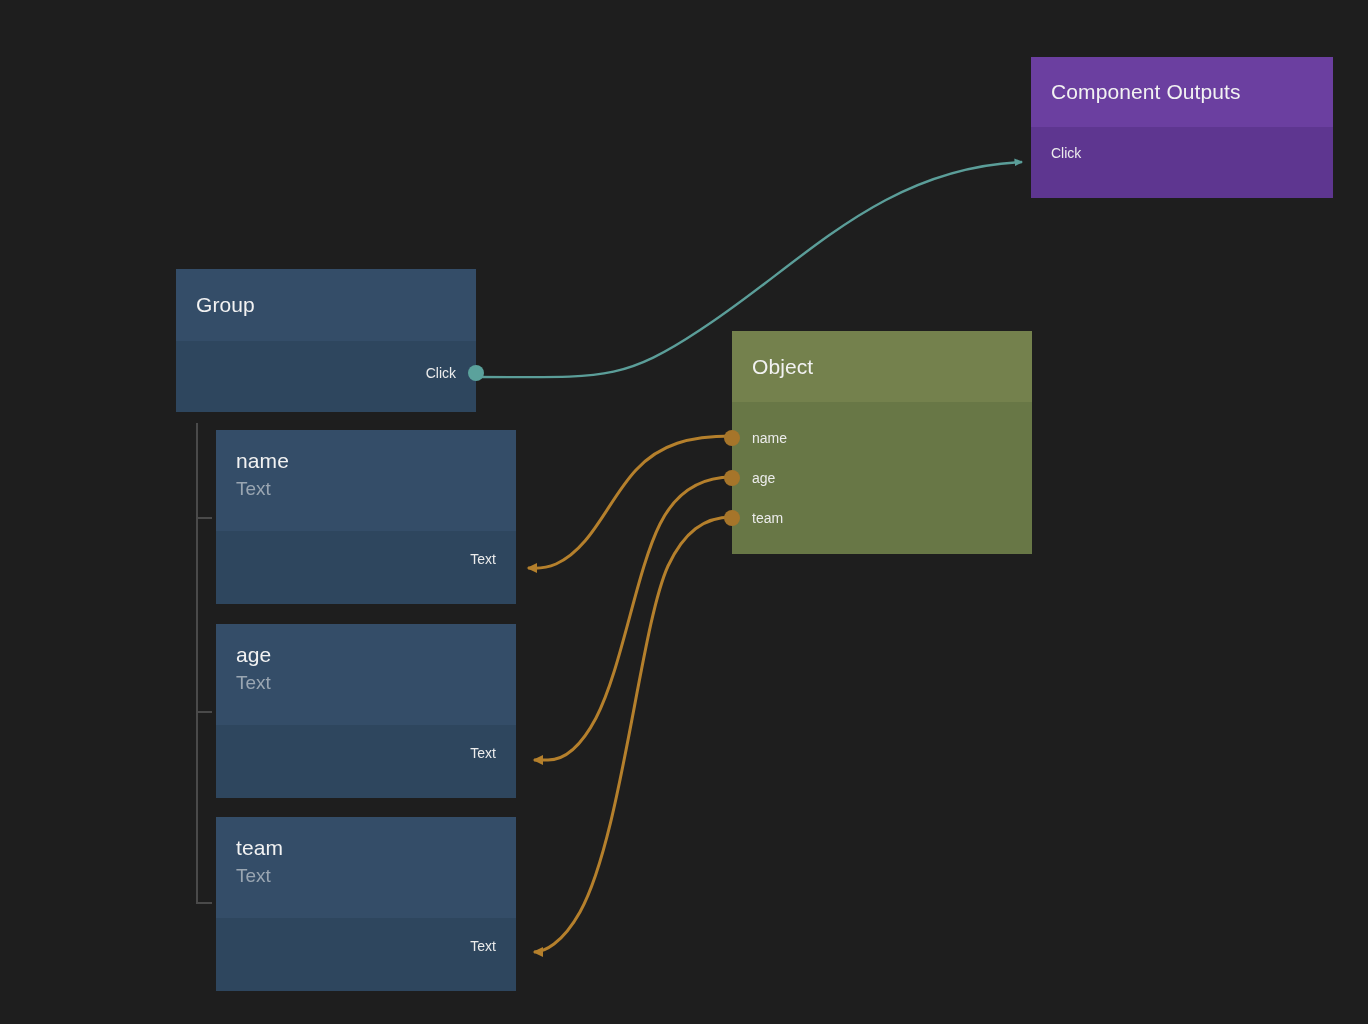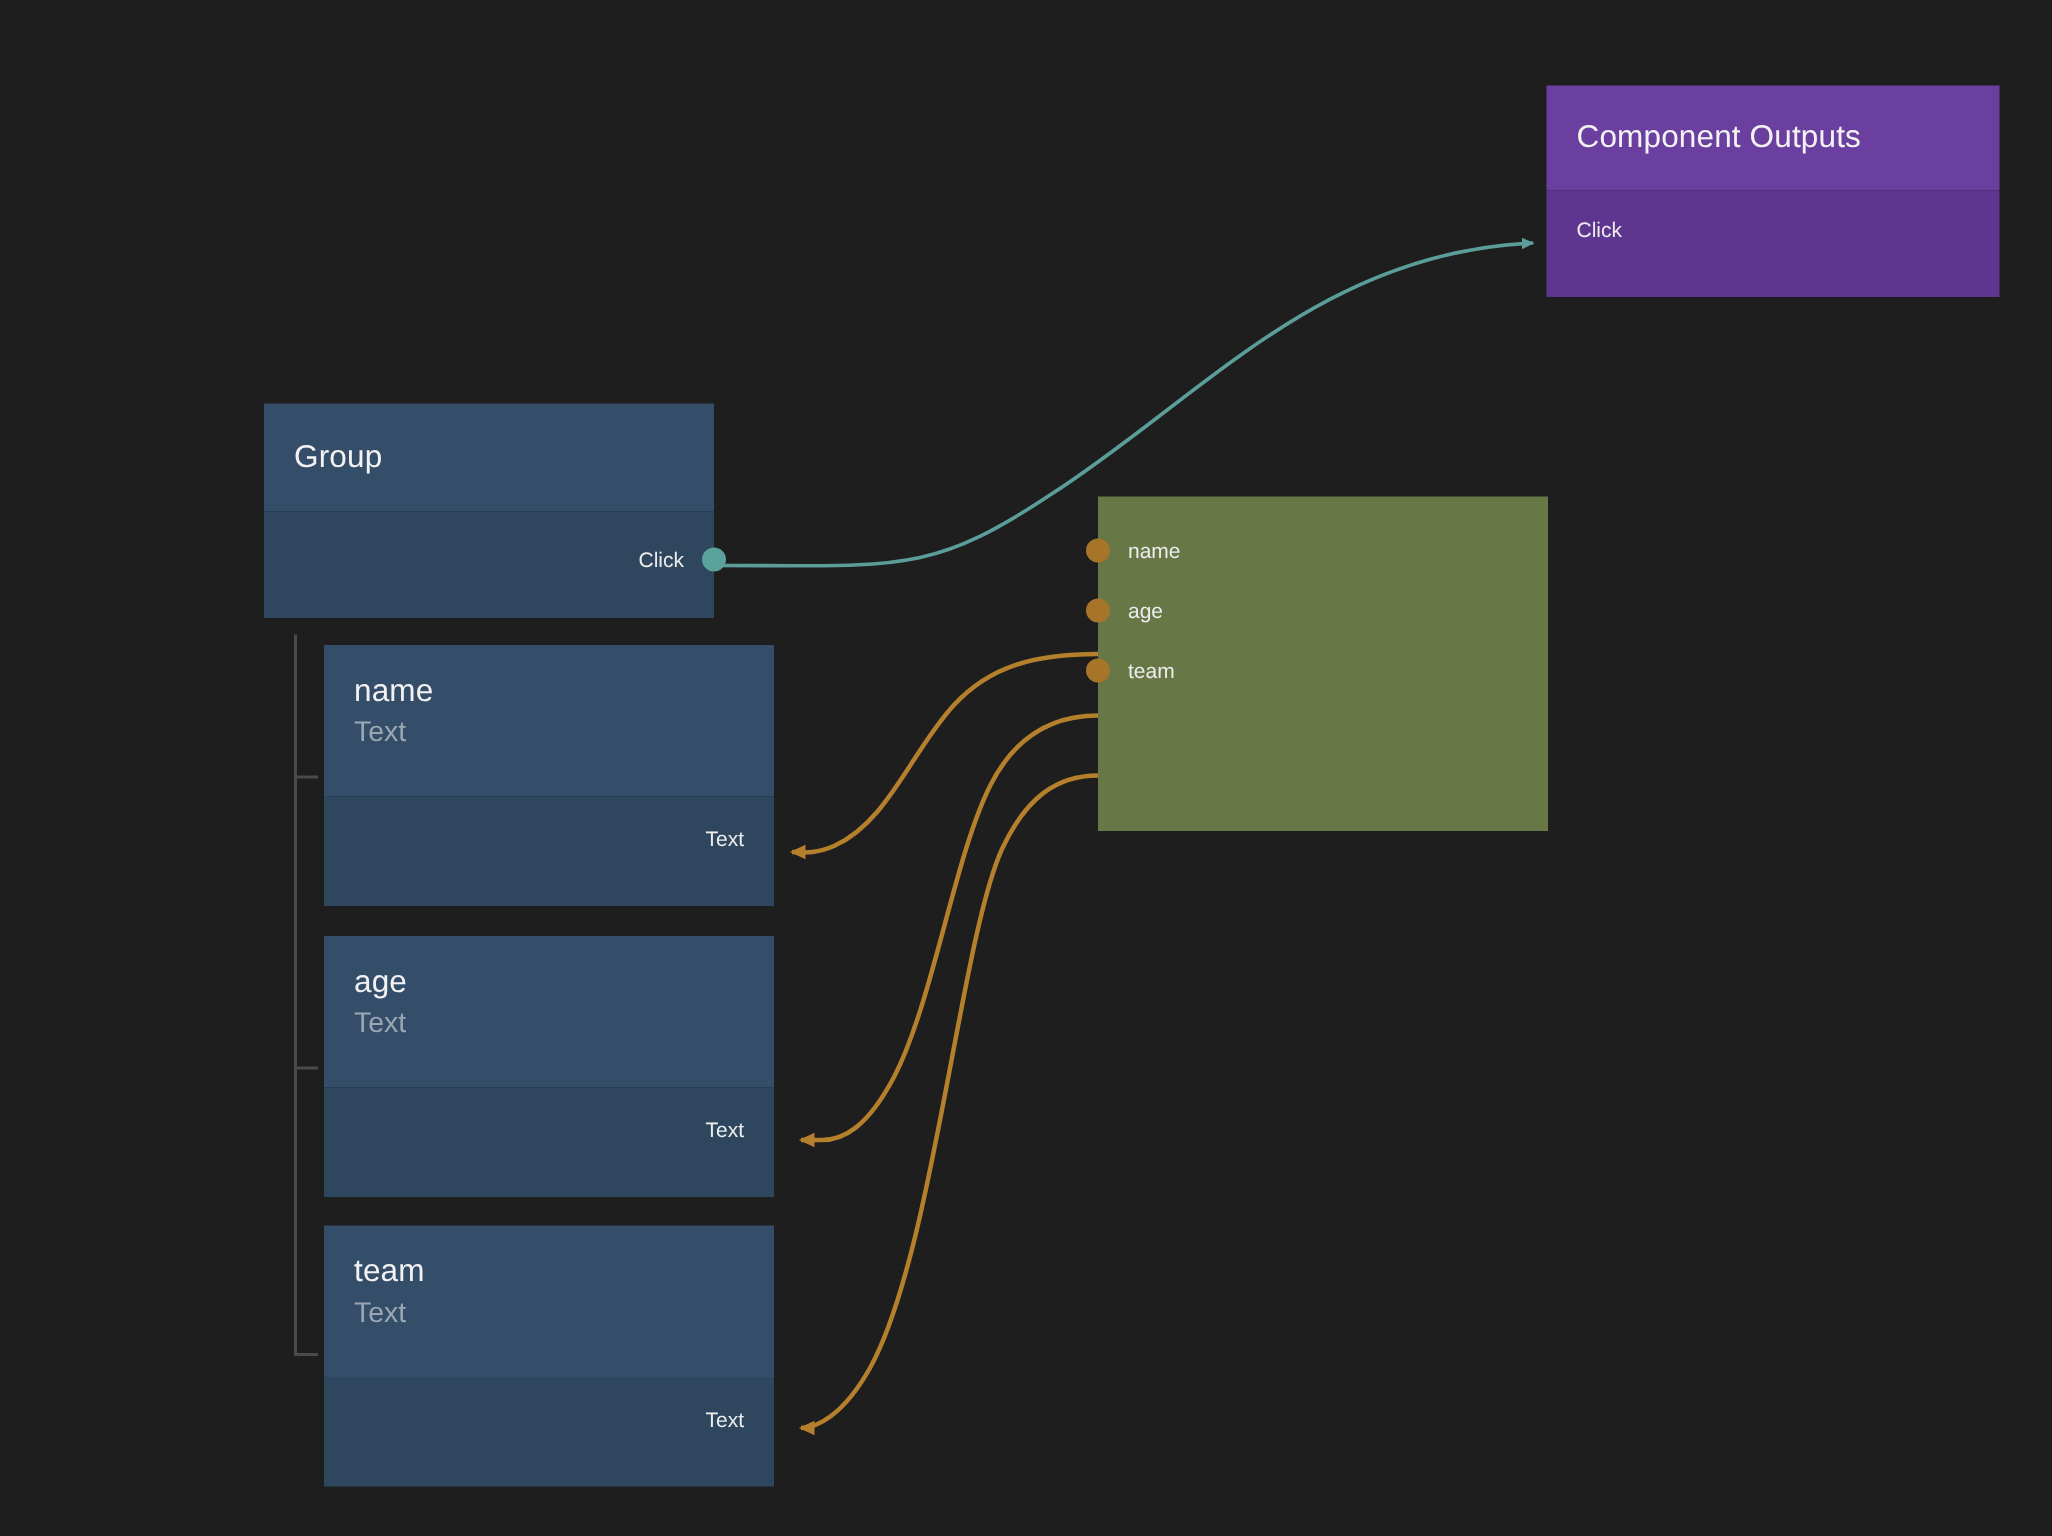--- a/index.html
+++ b/index.html
@@ -192,20 +192,23 @@
       <div class="node-subtitle">Text</div>
     </div>
     <div class="node-body">
       <div class="port-row out">
         <span>Text</span>
       </div>
     </div>
   </div>
 
   <div class="node" id="node-object">
+    <div class="node-header">
+      <div class="node-title">Object</div>
+    </div>
     <div class="node-body">
       <div class="port-row in-left">
         <span class="port-dot left-edge" style="background:#a6752a;"></span>
         <span>name</span>
       </div>
       <div class="port-row in-left">
         <span class="port-dot left-edge" style="background:#a6752a;"></span>
         <span>age</span>
       </div>
       <div class="port-row in-left">

